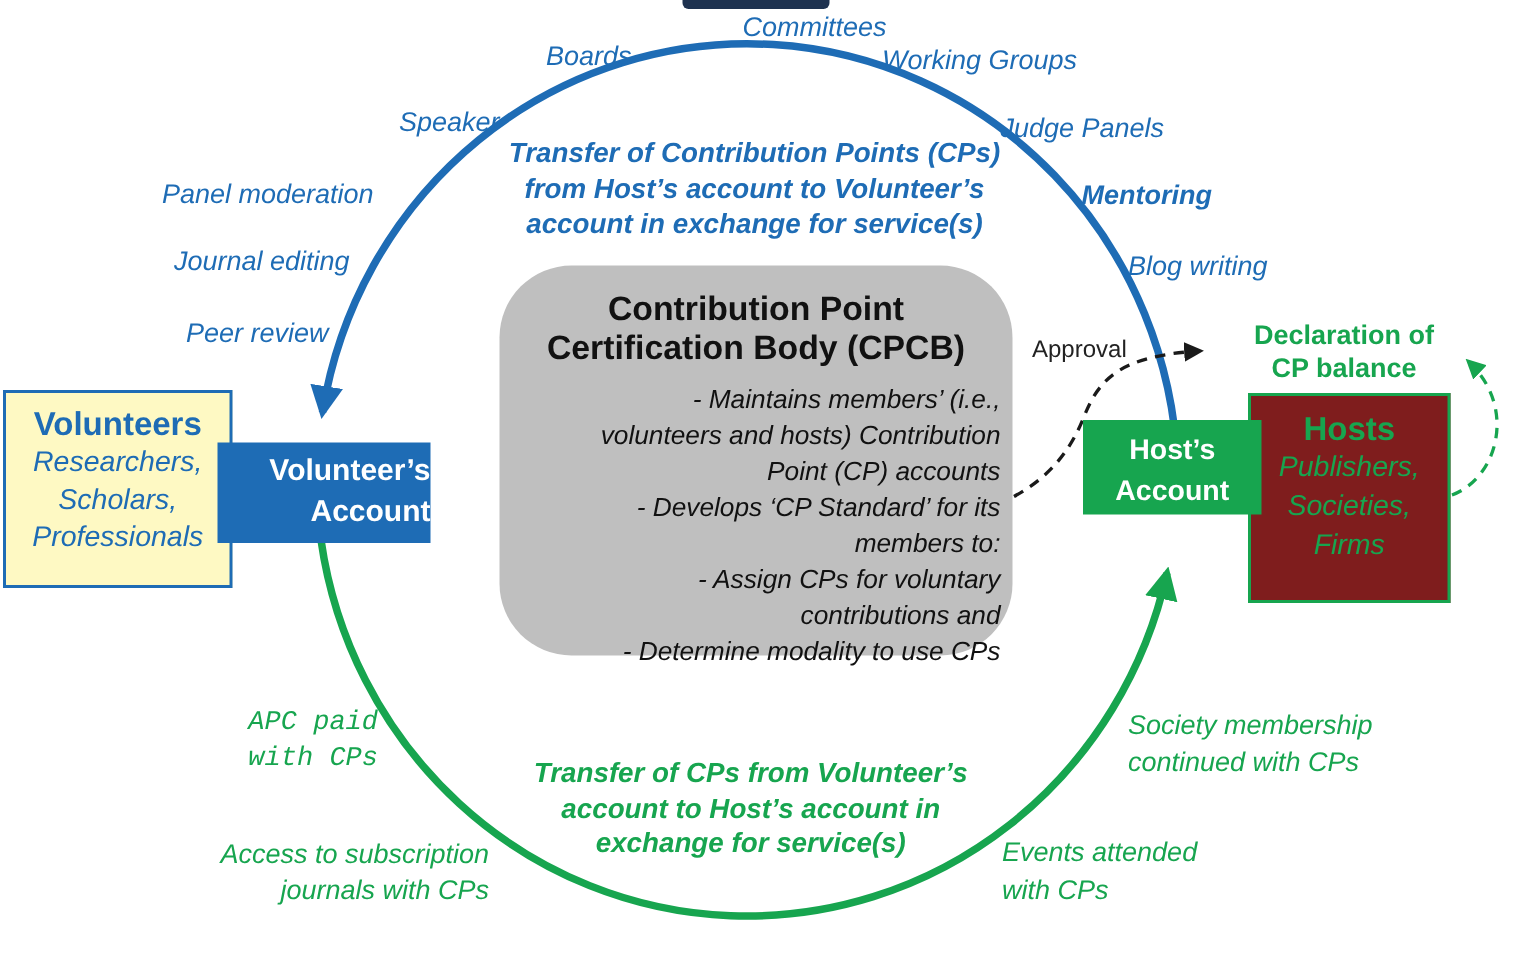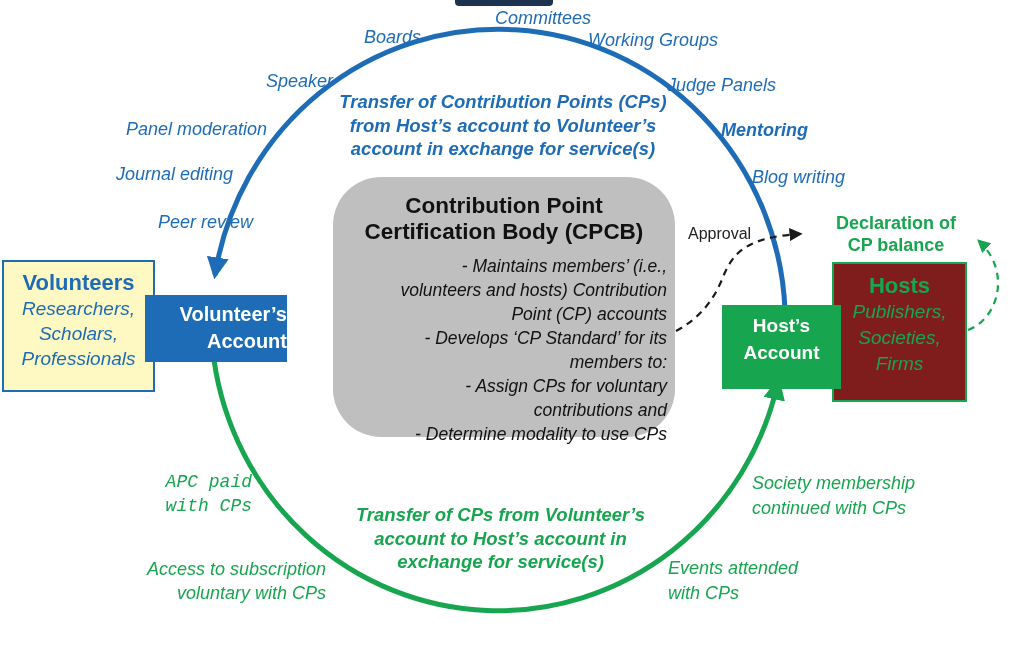--- a/index.html
+++ b/index.html
@@ -37,35 +37,35 @@
   .volunteers-title{margin-top:8px;font-weight:bold;font-size:22px;line-height:26px;}
   .volunteers-sub{font-style:italic;font-size:19px;line-height:25px;}
   .vol-account{left:145px;top:295px;width:142px;height:67px;background:var(--blue);z-index:4;
                color:#fff;text-align:right;font-weight:bold;font-size:20px;line-height:27px;padding-top:6px;box-sizing:border-box;}
 
   
   .hosts-box{left:832px;top:262px;width:135px;height:140px;background:#7f1d1d;
              border:2px solid var(--green);box-sizing:border-box;text-align:center;z-index:3;color:var(--green);}
   .hosts-title{margin-top:9px;font-weight:bold;font-size:22px;line-height:26px;}
   .hosts-sub{font-style:italic;font-size:19px;line-height:26px;}
-  .host-account{left:722px;top:305px;width:119px;height:84px;background:var(--green);z-index:4;
+  .host-account{left:722px;top:280px;width:119px;height:63px;background:var(--green);z-index:4;
                 color:#fff;text-align:center;font-weight:bold;font-size:19px;line-height:27px;padding-top:7px;box-sizing:border-box;}
 
   
   .svc{color:var(--blue);font-style:italic;font-size:18px;z-index:5;white-space:nowrap;}
   .svc-committees{left:463px;top:8px;margin-left:32px;}
   .svc-boards{left:364px;top:27px;}
   .svc-working{left:588px;top:30px;}
   .svc-speaker{left:266px;top:71px;}
   .svc-judge{left:667px;top:75px;}
-  .svc-panelmod{left:126px;top:119px;}
+  .svc-panelmod{left:108px;top:119px;}
   .svc-mentoring{left:721px;top:120px;font-weight:bold;}
   .svc-journal{left:116px;top:164px;}
   .svc-blog{left:752px;top:167px;}
-  .svc-peer{left:124px;top:212px;margin-left:34px;}
+  .svc-peer{left:124px;top:212px;}
 
   
   .flow-blue{left:327px;top:90px;width:352px;text-align:center;color:var(--blue);
              font-weight:bold;font-style:italic;font-size:18.5px;line-height:23.5px;z-index:5;}
   .flow-green{left:328px;top:503px;width:345px;text-align:center;color:var(--green);
               font-weight:bold;font-style:italic;font-size:18.5px;line-height:23.5px;z-index:5;}
 
   
   .use{color:var(--green);font-style:italic;font-size:18px;z-index:5;}
   .use-apc{left:160px;top:470px;width:92px;text-align:right;line-height:24px;font-family:Liberation Mono, monospace;}
@@ -155,21 +155,21 @@
   <div class="abs flow-green preline">Transfer of CPs from Volunteer’s
 account to Host’s account in
 exchange for service(s)</div>
   <div class="abs flow-blue preline">Transfer of Contribution Points (CPs)
 from Host’s account to Volunteer’s
 account in exchange for service(s)</div>
 
   <div class="abs use use-apc preline">APC paid
 with CPs</div>
   <div class="abs use use-subscription preline">Access to subscription
-voluntary with CPs</div>
+journals with CPs</div>
   <div class="abs use use-society preline">Society membership
 continued with CPs</div>
   <div class="abs use use-events preline">Events attended
 with CPs</div>
 
   <div class="abs approval">Approval</div>
   <div class="abs declaration preline">Declaration of
 CP balance</div>
 
 </div>

